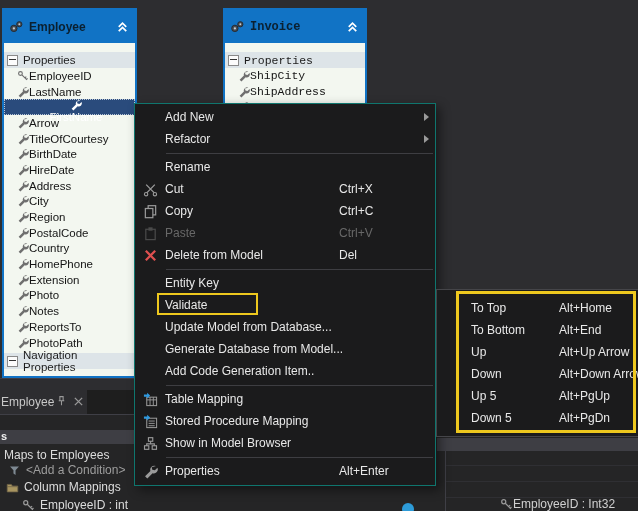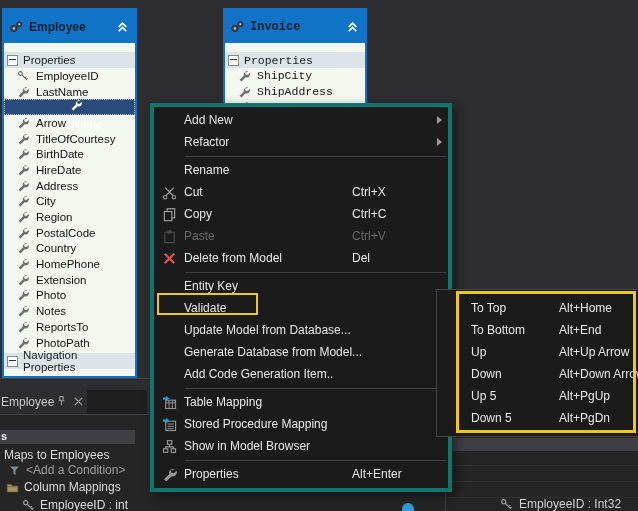--- a/index.html
+++ b/index.html
@@ -13,28 +13,28 @@
   .entity{position:absolute;background:#f3f7f0;border:2px solid #1173c5;box-sizing:border-box;z-index:2;overflow:hidden;}
   #employee-entity{left:2px;top:8px;width:135px;height:370px;}
   #invoice-entity{left:223px;top:8px;width:144px;height:140px;font-family:Liberation Mono, monospace;}
   .entity-header{height:33px;background:#1173c5;display:flex;align-items:center;padding:0 5px;gap:5px;}
   .entity-title{flex:1;font-size:12px;font-weight:bold;color:#0b2030;}
   .entity-header .chev{color:#fff;width:15px;height:15px;}
   .entity-spacer{height:9px;}
   .section-row{height:16px;background:#dde4e8;display:flex;align-items:center;gap:5px;padding:0 3px;font-size:11.5px;color:#1c1c1c;}
   .expander{width:9px;height:9px;background:#fcfcfc;border:1px solid #8a8a8a;position:relative;flex:none;}
   .expander::after{content:"";position:absolute;left:1px;right:1px;top:3px;height:1px;background:#333;}
-  .erow{height:15.7px;display:flex;align-items:center;gap:7px;padding-left:13px;font-size:11.5px;color:#141414;}
+  .erow{height:15.7px;display:flex;align-items:center;gap:0;padding-left:13px;font-size:11.5px;color:#141414;}
   .erow .ic{width:12px;height:12px;flex:none;color:#6f6f6f;}
   .erow.selected{background:#2a4b7c;color:#fff;outline:1px dotted #b8c6d8;outline-offset:-1px;flex-direction:column;}
   .erow.selected .ic{color:#fff;}
   .nav-spacer{height:3px;}
   
-  #context-menu{position:absolute;left:150px;top:103px;width:302px;box-sizing:border-box;
-    background:#1b1b1c;border:4px solid #0f766e;padding:2px 0 3px 0;z-index:10;box-shadow:4px 4px 10px rgba(0,0,0,.45);}
+  #context-menu{position:absolute;left:134px;top:103px;width:302px;box-sizing:border-box;
+    background:#1b1b1c;border:1px solid #0f766e;padding:2px 0 3px 0;z-index:10;box-shadow:4px 4px 10px rgba(0,0,0,.45);}
   .mi{height:22px;display:flex;align-items:center;padding-right:6px;}
   .mi .gut{width:30px;display:flex;align-items:center;justify-content:center;flex:none;color:#9a9a9a;}
   .mi .gut svg{width:15px;height:15px;}
   .mi .lbl{flex:1;font-size:12px;color:#e8e8e8;white-space:nowrap;}
   .mi .sc{width:80px;font-size:12px;color:#e8e8e8;text-align:left;flex:none;}
   .mi .arr{width:10px;flex:none;display:flex;justify-content:flex-end;}
   .tri{width:0;height:0;border-left:5px solid #9a9a9a;border-top:4px solid transparent;border-bottom:4px solid transparent;}
   .tri.blue{border-left-color:#3ba2e8;}
   .mi.disabled .lbl,.mi.disabled .sc{color:#686868;}
   .mi.disabled .gut{color:#565656;opacity:.8;}
@@ -59,21 +59,21 @@
   .mp-title .cls{position:absolute;left:72px;top:5px;width:13px;height:13px;color:#9a9a9a;}
   .mp-title .darkbox{position:absolute;left:87px;top:0;width:60px;height:24px;background:#1e1e1e;}
   .mp-strip-left{position:absolute;left:0;top:51px;width:135px;height:14px;background:#3e3e44;}
   .mp-strip-left .s{position:absolute;left:1px;top:0;font-size:11px;font-weight:bold;color:#f0f0f0;}
   .mp-row{position:absolute;display:flex;align-items:center;gap:5px;font-size:12px;color:#dcdcdc;white-space:nowrap;}
   .mp-row .ic{width:13px;height:13px;flex:none;}
   .mp-row.dim{color:#9d9d9d;}
   .mp-strip-right{position:absolute;left:437px;top:59px;right:0;height:13px;background:#3e3e44;}
   .mp-vline{position:absolute;left:445px;top:72px;bottom:0;width:1px;background:#3f3f46;}
   .mp-hline{position:absolute;left:446px;right:0;height:1px;background:#2f2f33;}
-  .mp-value{position:absolute;left:500px;top:118px;display:flex;align-items:center;gap:6px;font-size:12px;color:#d0d0d0;}
+  .mp-value{position:absolute;left:500px;top:118px;display:flex;align-items:center;gap:0;font-size:12px;color:#d0d0d0;}
   .mp-value .ic{width:13px;height:13px;color:#9a9a9a;}
   .blue-dot{position:absolute;left:402px;top:503px;width:12px;height:12px;border-radius:50%;background:#2d9bd8;z-index:6;}
   svg{display:block;}
   .ic use,.chev use{color:inherit;}
 </style>
 </head>
 <body>
 
 <svg width="0" height="0" style="position:absolute">
   <defs>

